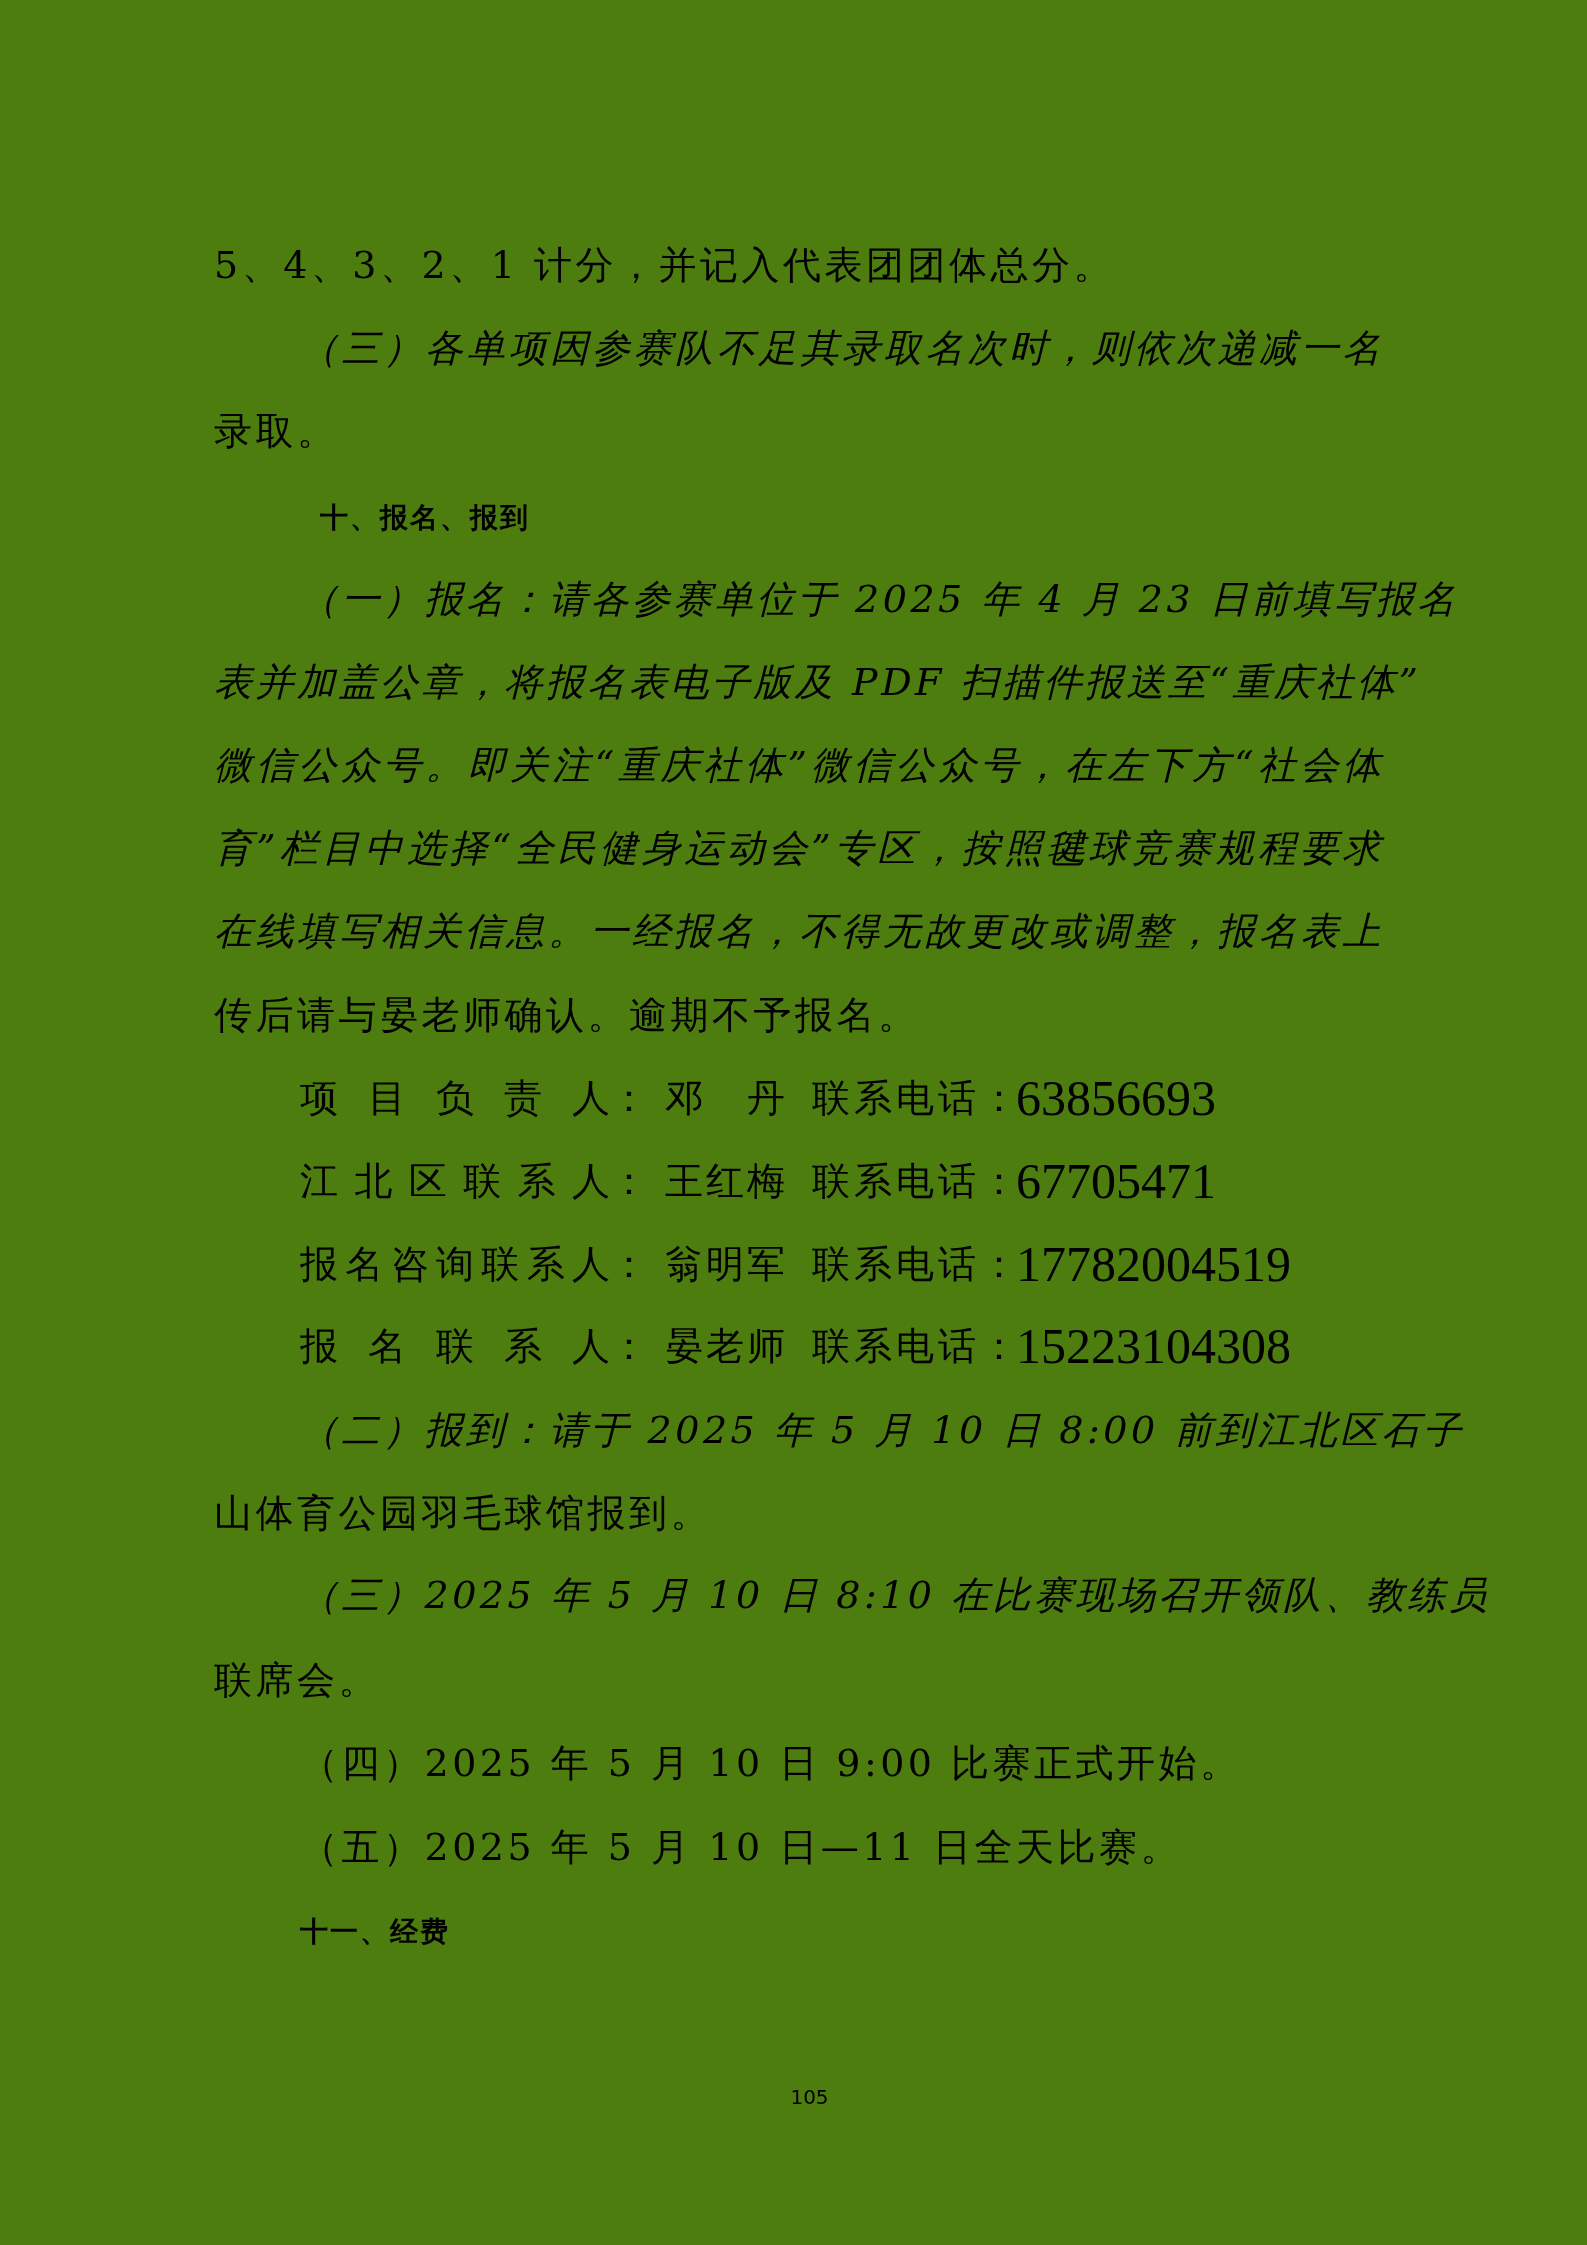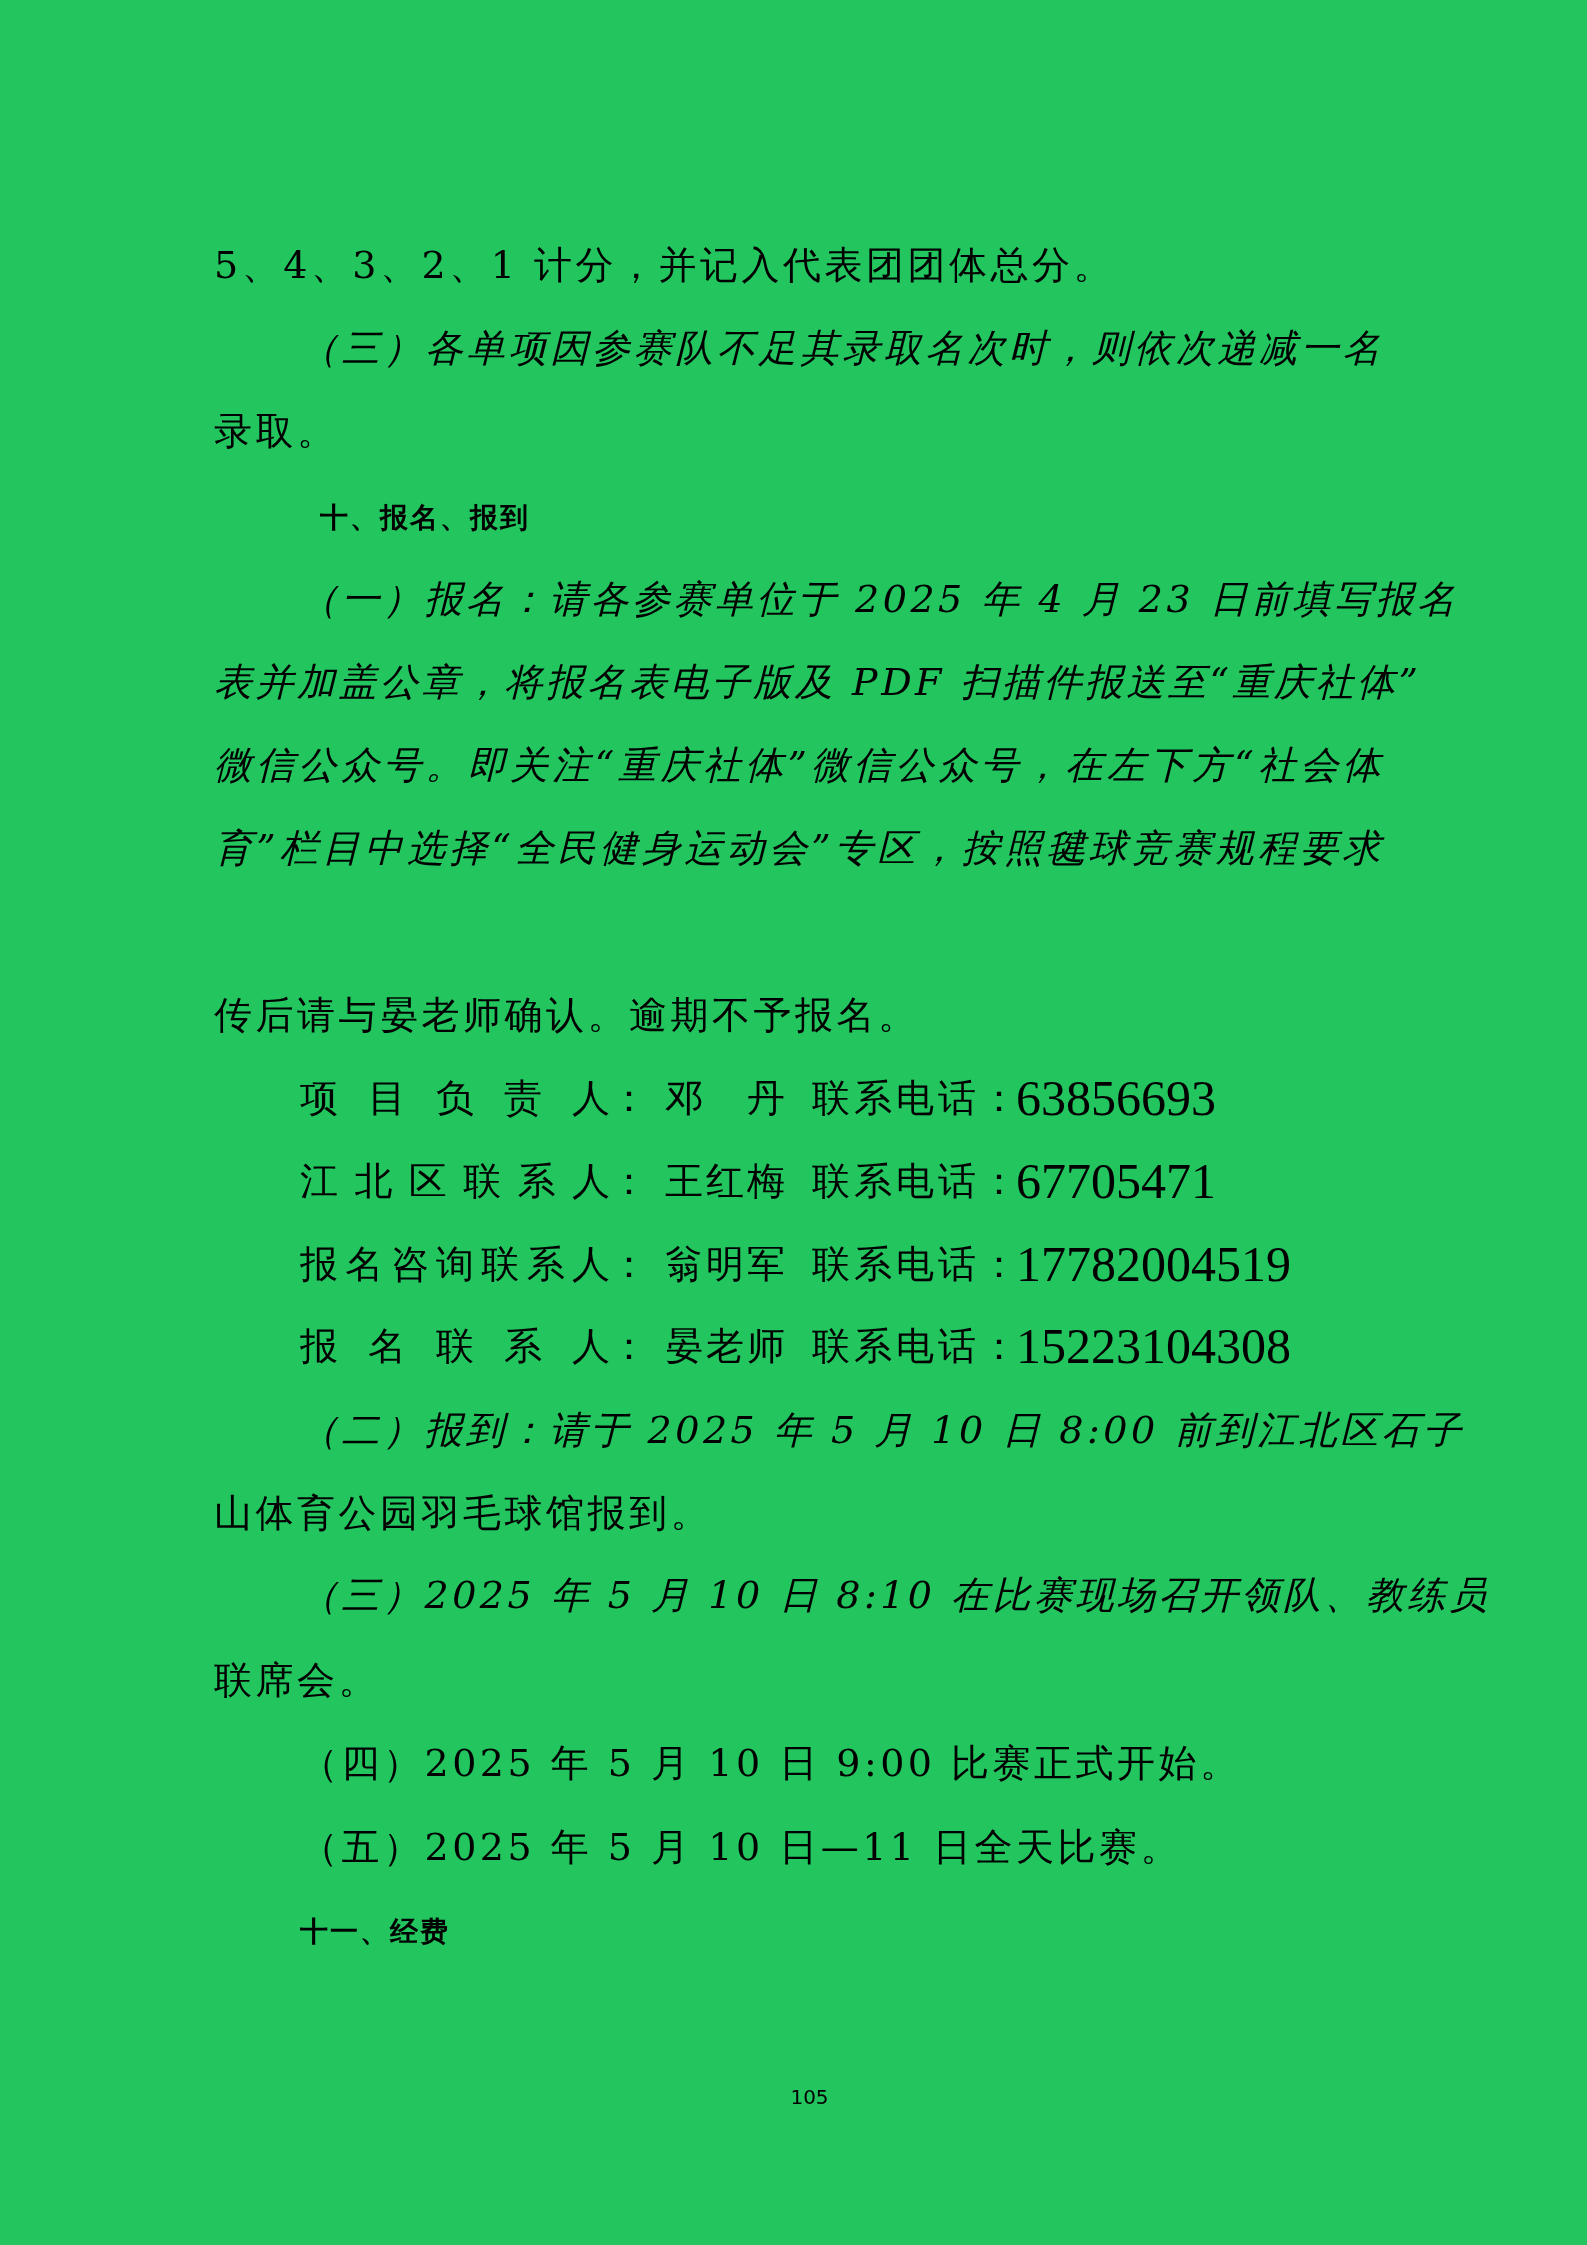--- a/index.html
+++ b/index.html
@@ -14,21 +14,21 @@
       overflow: hidden;
       color: #000000;
       font-family: "DejaVu Serif", "Liberation Serif", serif;
     }
     .page {
       position: absolute;
       left: 0;
       top: 0;
       width: 1587px;
       height: 2245px;
-      background: #22c55e;
+      background: #4d7c0f;
     }
     .line {
       position: absolute;
       left: 214px;
       width: 1170px;
       font-size: 38px;
       line-height: 50px;
       height: 50px;
       white-space: nowrap;
       letter-spacing: 3.5px;
@@ -113,20 +113,21 @@
 
   <div class="line indent justify" style="top:323px;">（三）各单项因参赛队不足其录取名次时，则依次递减一名</div>
   <div class="line" style="top:406px;">录取。</div>
 
   <div class="heading" style="left:320px; top:493px;">十、报名、报到</div>
 
   <div class="line indent justify" style="top:574px;">（一）报名：请各参赛单位于 2025 年 4 月 23 日前填写报名</div>
   <div class="line justify" style="top:657px;">表并加盖公章，将报名表电子版及 PDF 扫描件报送至“重庆社体”</div>
   <div class="line justify" style="top:740px;">微信公众号。即关注“重庆社体”微信公众号，在左下方“社会体</div>
   <div class="line justify" style="top:823px;">育”栏目中选择“全民健身运动会”专区，按照毽球竞赛规程要求</div>
+  <div class="line justify" style="top:906px;">在线填写相关信息。一经报名，不得无故更改或调整，报名表上</div>
   <div class="line" style="top:990px;">传后请与晏老师确认。逾期不予报名。</div>
 
   <div class="contact" style="top:1073px;">
     <span class="c-label">项目负责人</span>
     <span class="c-colon">：</span>
     <span class="c-name">邓丹</span>
     <span class="c-tel-label">联系电话：</span>
     <span class="c-tel">63856693</span>
   </div>
   <div class="contact" style="top:1156px;">

